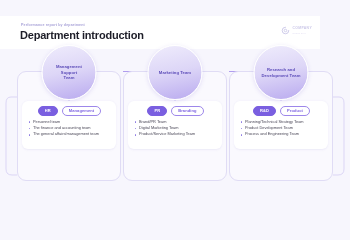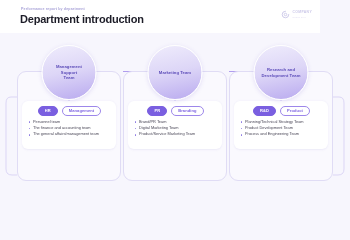--- a/index.html
+++ b/index.html
@@ -19,21 +19,21 @@
     position: relative;
     width: 350px;
     height: 197px;
     background: #f7f6fd;
     overflow: hidden;
   }
 
   
   .header {
     position: absolute;
-    left: 0; top: 0;
+    left: 0; top: 16px;
     width: 320px;
     height: 33px;
     background: #ffffff;
   }
   .kicker {
     position: absolute;
     left: 21px; top: 7px;
     font-size: 3.6px;
     letter-spacing: 0.15px;
     color: #a9a3d8;

